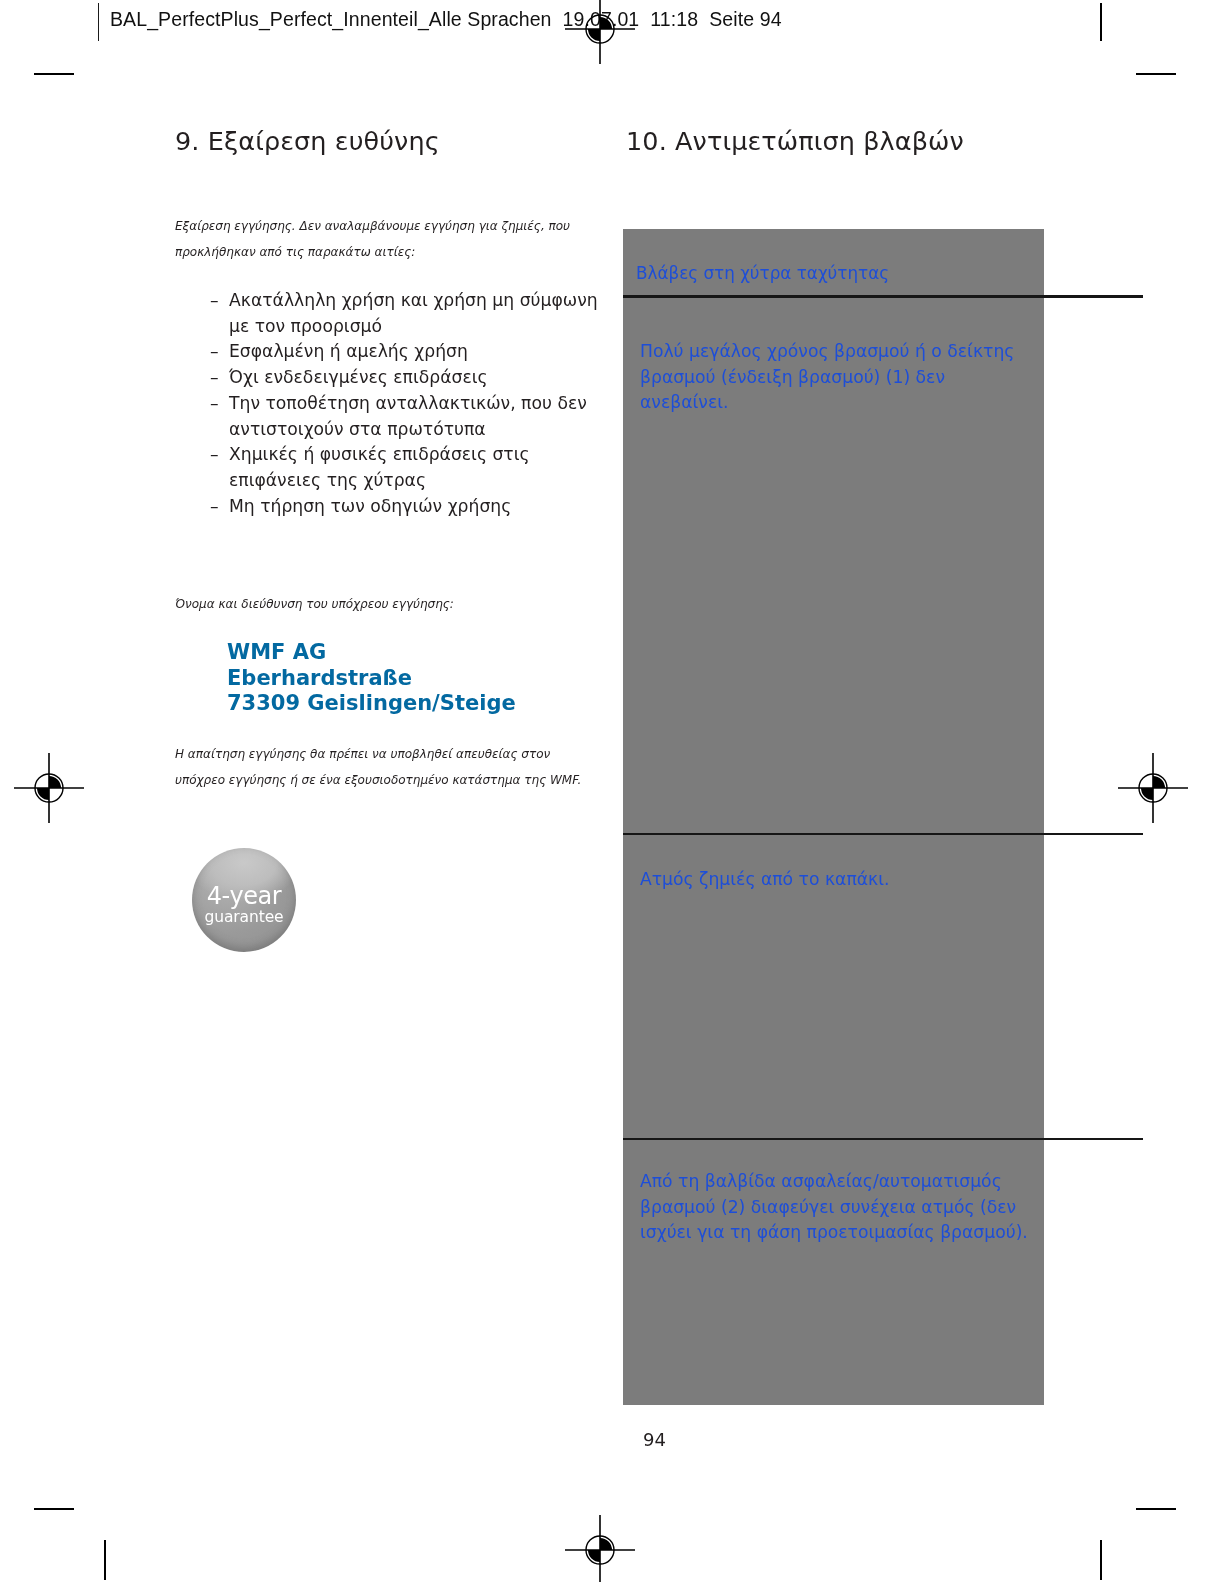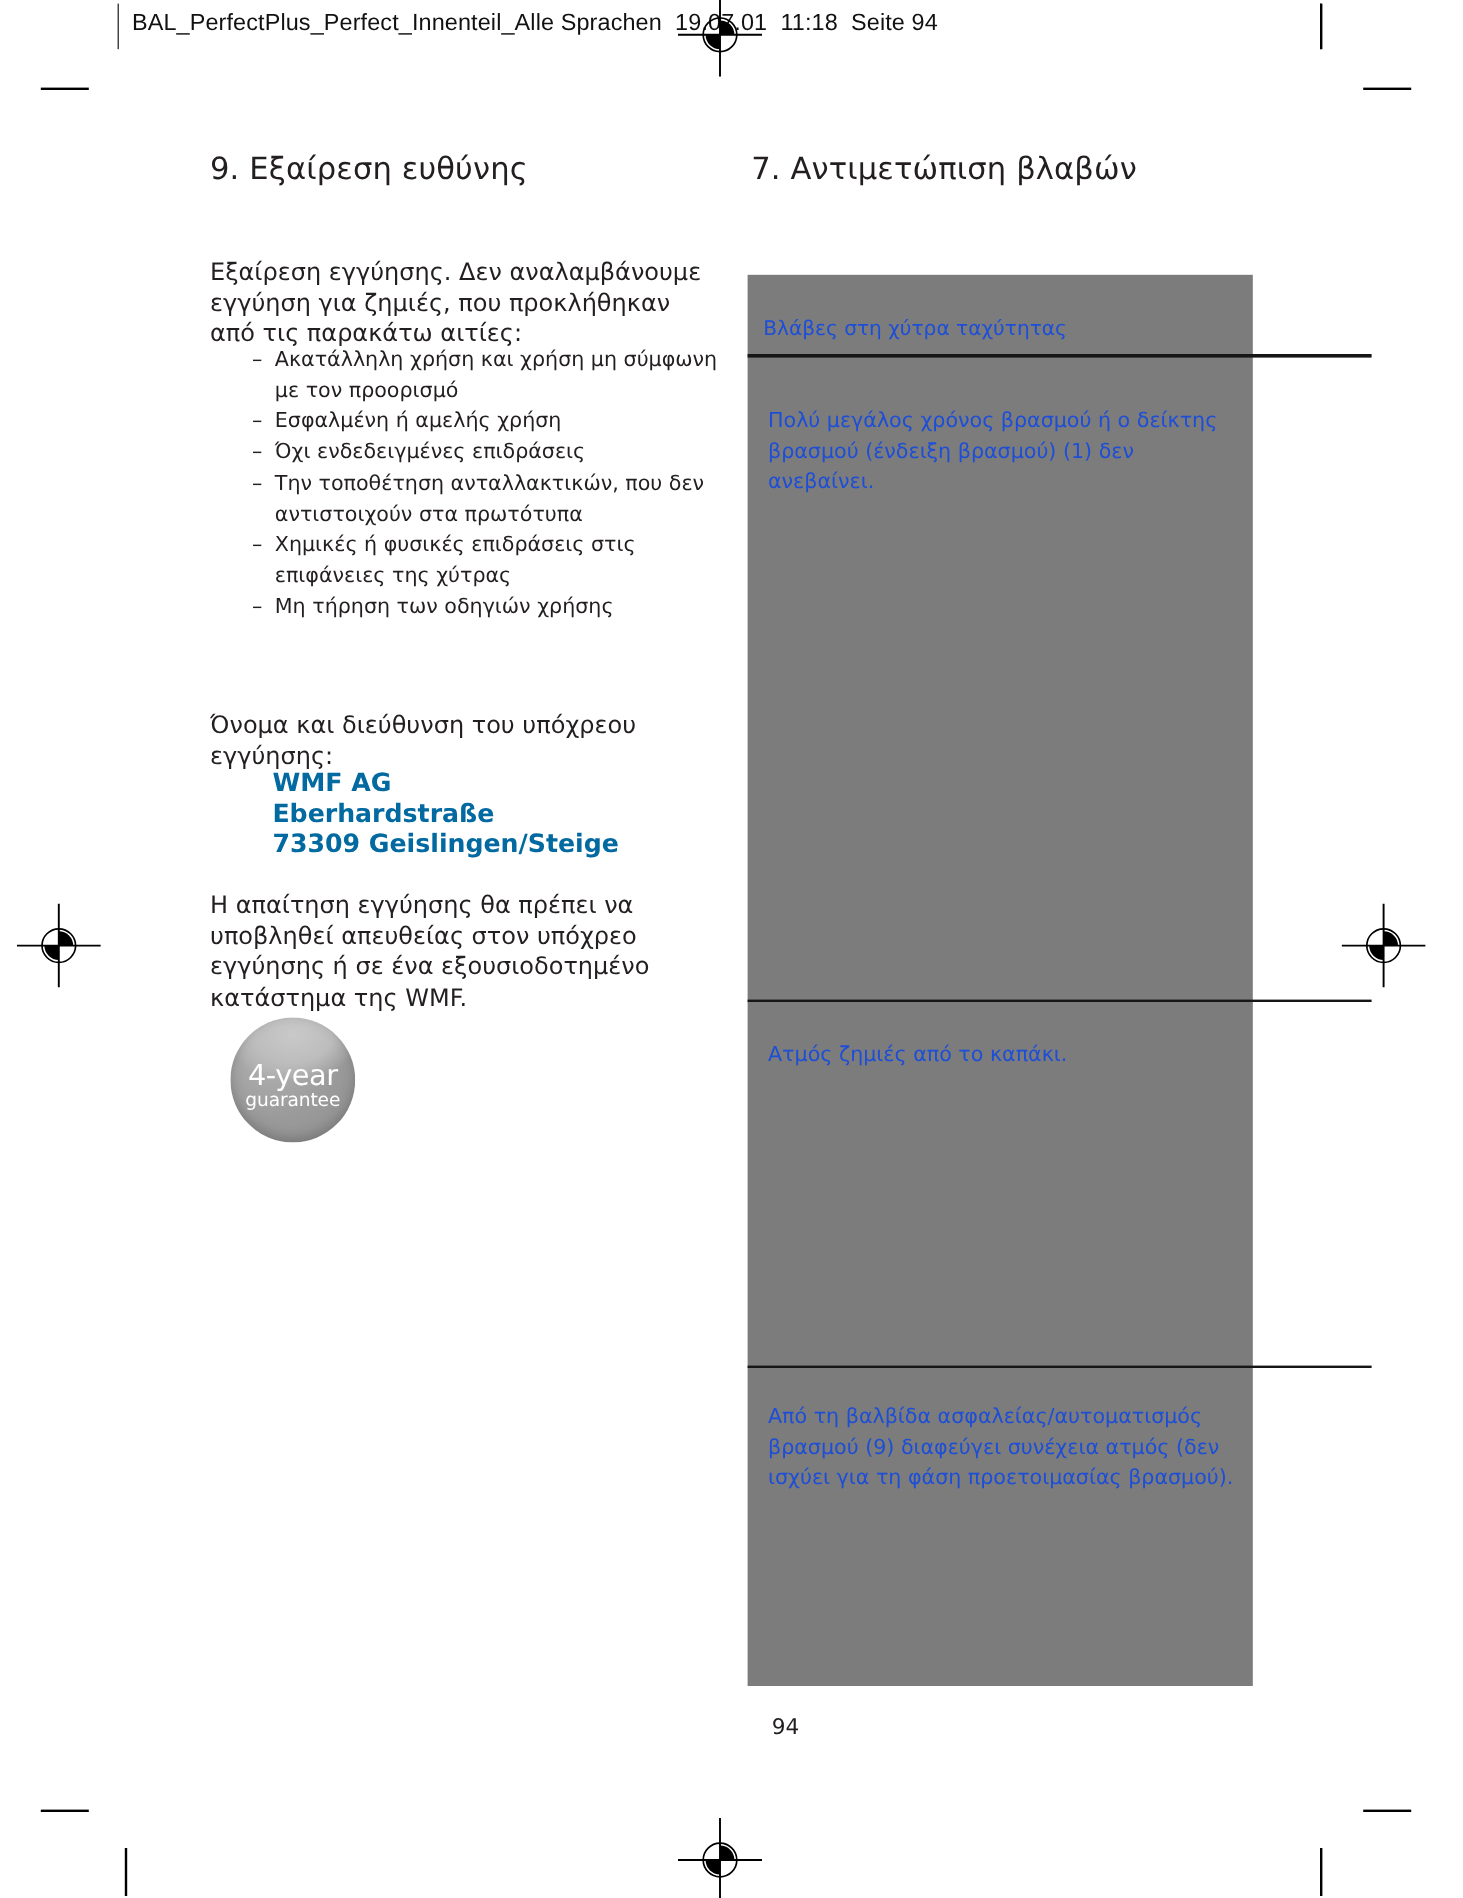--- a/index.html
+++ b/index.html
@@ -80,23 +80,24 @@
     margin: 0;
     font-family: "DejaVu Sans", sans-serif;
     font-weight: normal;
     font-size: 25.5px;
     color: #231f20;
     letter-spacing: 0.1px;
   }
 
   .body-text {
     font-family: "DejaVu Sans", sans-serif;
-    font-size: 20px;
+    font-size: 12px;
     line-height: 25.5px;
     color: #231f20;
+    font-style: italic;
   }
 
   .intro {
     position: absolute;
     left: 175px;
     top: 214px;
     width: 412px;
   }
 
   ul.reasons {
@@ -329,29 +330,29 @@
   </div>
 
   <div class="claim body-text">Η απαίτηση εγγύησης θα πρέπει να υποβληθεί απευθείας στον υπόχρεο εγγύησης ή σε ένα εξουσιοδοτημένο κατάστημα της WMF.</div>
 
   <div class="seal">
     <div class="seal-main">4-year</div>
     <div class="seal-sub">guarantee</div>
   </div>
 
   <div class="col-right">
-    <h1 class="sec-title">7. Αντιμετώπιση βλαβών</h1>
+    <h1 class="sec-title">10. Αντιμετώπιση βλαβών</h1>
   </div>
 
   <div class="tbl-bg"></div>
 
   <div class="rule-thick" style="top:295px;"></div>
   <div class="rule-thin" style="top:833px;"></div>
   <div class="rule-thin" style="top:1138px;"></div>
 
   <div class="cell cell-head">Βλάβες στη χύτρα ταχύτητας</div>
   <div class="cell cell-1">Πολύ μεγάλος χρόνος βρασμού ή ο δείκτης βρασμού (ένδειξη βρασμού) (1) δεν ανεβαίνει.</div>
   <div class="cell cell-2">Ατμός ζημιές από το καπάκι.</div>
-  <div class="cell cell-3">Από τη βαλβίδα ασφαλείας/αυτοματισμός βρασμού (9) διαφεύγει συνέχεια ατμός (δεν ισχύει για τη φάση προετοιμασίας βρασμού).</div>
+  <div class="cell cell-3">Από τη βαλβίδα ασφαλείας/αυτοματισμός βρασμού (2) διαφεύγει συνέχεια ατμός (δεν ισχύει για τη φάση προετοιμασίας βρασμού).</div>
 
   <div class="page-no">94</div>
 
 </div>
 
 </body></html>

